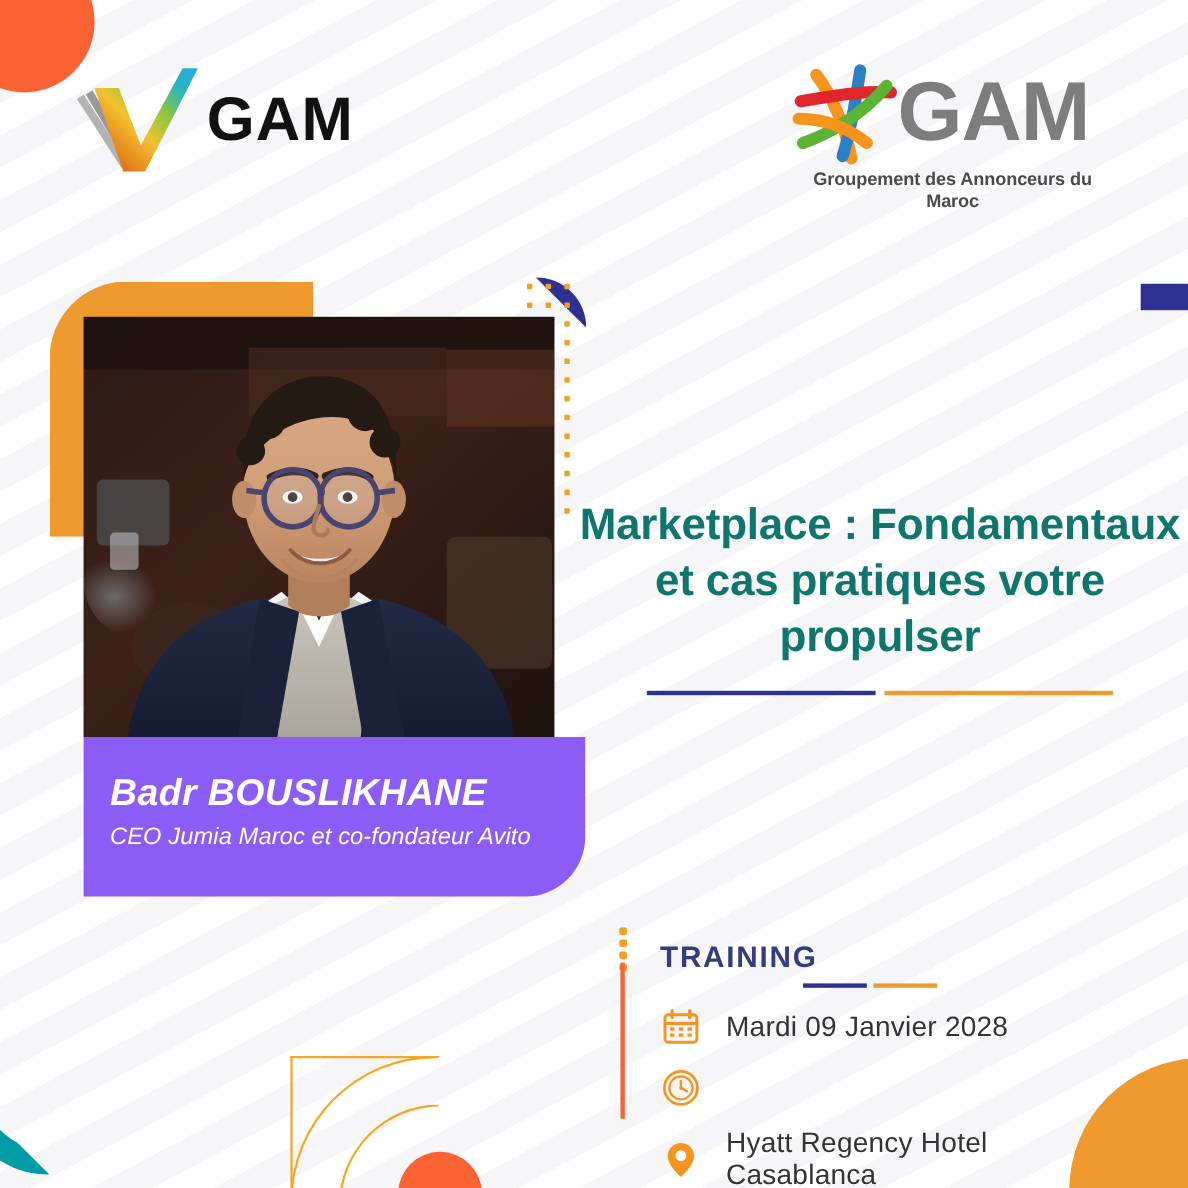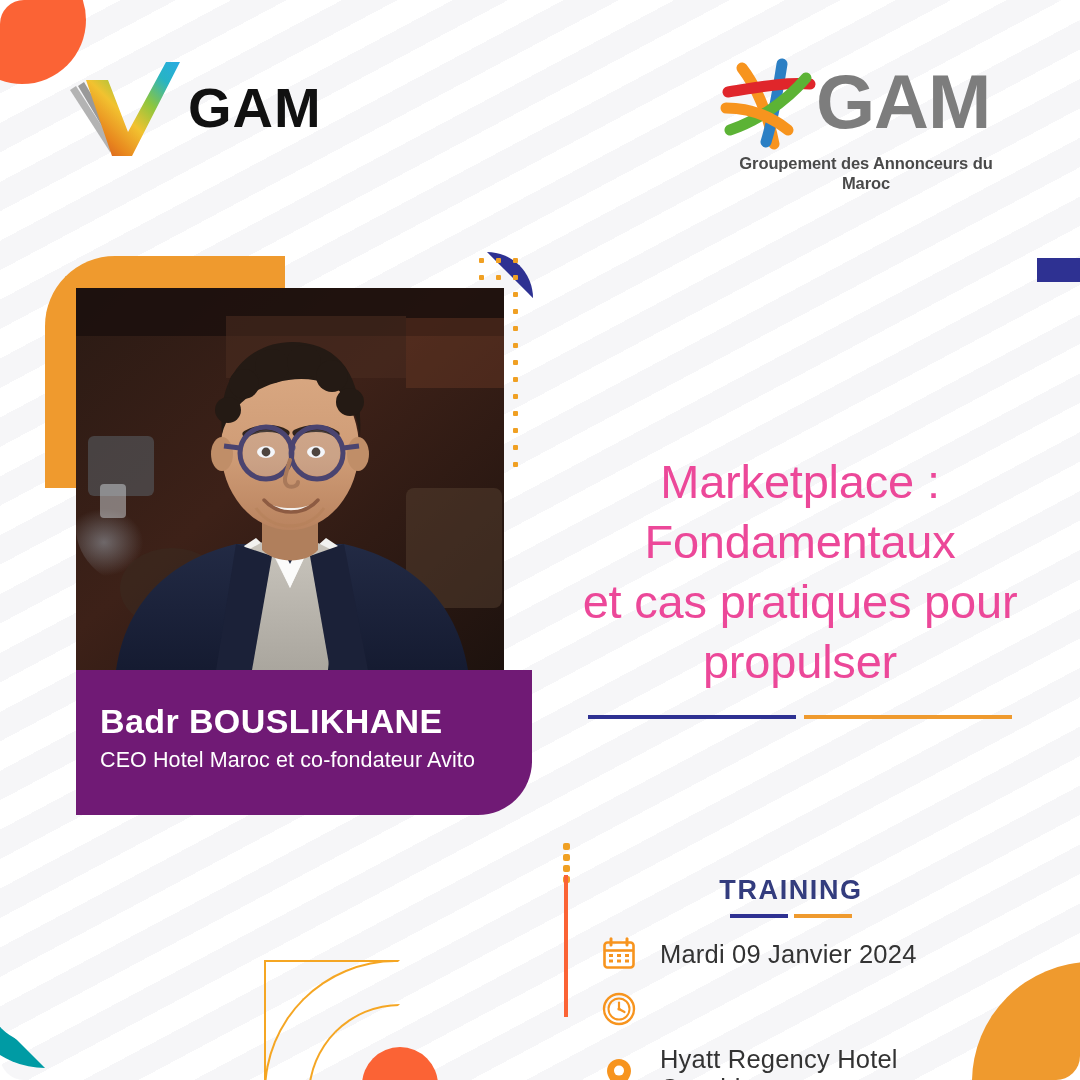--- a/index.html
+++ b/index.html
@@ -7,21 +7,20 @@
     padding: 0;
     background: #ffffff;
   }
   .poster {
     position: relative;
     width: 1080px;
     height: 1080px;
     overflow: hidden;
     background: #ffffff;
     font-family: "Liberation Sans", sans-serif;
-    border-radius: 24px;
   }
   
   .bg-stripes {
     position: absolute;
     inset: 0;
     background-image: repeating-linear-gradient(
       -28deg,
       #ffffff 0px,
       #ffffff 26px,
       #f6f6f8 26px,
@@ -197,24 +196,25 @@
     z-index: 3;
     overflow: hidden;
     background: #241712;
   }
   .photo svg { display: block; width: 100%; height: 100%; }
 
   .speaker-card {
     position: absolute;
     left: 76px; top: 670px;
     width: 456px; height: 145px;
-    background: #701a75;
+    background: #8b5cf6;
     border-bottom-right-radius: 54px;
     z-index: 4;
     color: #ffffff;
+    font-style: italic;
   }
   .speaker-name {
     position: absolute;
     left: 24px; top: 32px;
     font-size: 34px;
     font-weight: bold;
     letter-spacing: 0.4px;
   }
   .speaker-role {
     position: absolute;
@@ -226,46 +226,45 @@
 
   
   .title-block {
     position: absolute;
     left: 520px; top: 452px;
     width: 560px;
     z-index: 3;
     text-align: center;
   }
   .title-text {
-    font-size: 47px;
-    font-weight: normal;
-    color: #ec4899;
+    font-size: 40px;
+    font-weight: bold;
+    color: #0f766e;
     line-height: 1.28;
     letter-spacing: -0.2px;
     margin: 0;
   }
   .title-rules {
     display: flex;
     justify-content: center;
     margin-top: 22px;
   }
   .rule-navy { width: 208px; height: 4px; background: #2e3192; }
   .rule-orange { width: 208px; height: 4px; background: #ef9a2e; margin-left: 8px; }
 
   
   .details {
     position: absolute;
     left: 600px; top: 855px;
     width: 440px;
     z-index: 3;
   }
   .details-head {
-    text-align: center;
+    text-align: left;
     width: 382px;
-    margin-top: 20px;
   }
   .details-title {
     font-size: 27px;
     font-weight: bold;
     color: #333c7e;
     letter-spacing: 1.6px;
     margin: 0;
   }
   .details-rules { display: flex; justify-content: center; margin-top: 8px; }
   .details-rules .r1 { width: 58px; height: 4px; background: #2e3192; }
@@ -472,26 +471,26 @@
 
       <path d="M190 214 C202 226 228 226 240 214 C228 222 202 222 190 214 Z" fill="#f4f1ee"></path>
       <path d="M188 212 C202 228 228 228 242 212" stroke="#8d5b42" stroke-width="3.5" fill="none" stroke-linecap="round"></path>
 
       <path d="M180 220 C196 244 232 244 248 220" stroke="#b38058" stroke-width="3" fill="none" opacity="0.5"></path>
     </svg>
   </div>
 
   <div class="speaker-card">
     <div class="speaker-name">Badr BOUSLIKHANE</div>
-    <div class="speaker-role">CEO Hotel Maroc et co-fondateur Avito</div>
+    <div class="speaker-role">CEO Jumia Maroc et co-fondateur Avito</div>
   </div>
 
   <div class="title-block">
     <div class="title-text">Marketplace : Fondamentaux</div>
-    <div class="title-text">et cas pratiques pour propulser</div>
+    <div class="title-text">et cas pratiques votre propulser</div>
     <div class="title-rules">
       <span class="rule-navy"></span>
       <span class="rule-orange"></span>
     </div>
   </div>
 
   <div class="details">
     <div class="details-head">
       <div class="details-title">TRAINING</div>
       <div class="details-rules">
@@ -510,21 +509,21 @@
           <g fill="#f7941e">
             <rect x="7" y="17" width="4" height="3"></rect>
               <rect x="15" y="17" width="4" height="3"></rect>
               <rect x="23" y="17" width="4" height="3"></rect>
             <rect x="7" y="22.5" width="4" height="3"></rect>
               <rect x="15" y="22.5" width="4" height="3"></rect>
               <rect x="23" y="22.5" width="4" height="3"></rect>
           </g>
         </svg>
       </span>
-      <span class="txt">Mardi 09 Janvier 2024</span>
+      <span class="txt">Mardi 09 Janvier 2028</span>
     </div>
 
     <div class="detail-row">
       <span class="ico">
         <svg width="34" height="34" viewBox="0 0 34 34" xmlns="http://www.w3.org/2000/svg">
           <circle cx="17" cy="17" r="15" fill="none" stroke="#f7941e" stroke-width="2.4"></circle>
           <circle cx="17" cy="17" r="10.5" fill="none" stroke="#f7941e" stroke-width="2"></circle>
           <line x1="17" y1="17" x2="17" y2="10.5" stroke="#f7941e" stroke-width="2.2" stroke-linecap="round"></line>
           <line x1="17" y1="17" x2="22.5" y2="20" stroke="#f7941e" stroke-width="2.2" stroke-linecap="round"></line>
           <circle cx="17" cy="17" r="1.6" fill="#f7941e"></circle>

